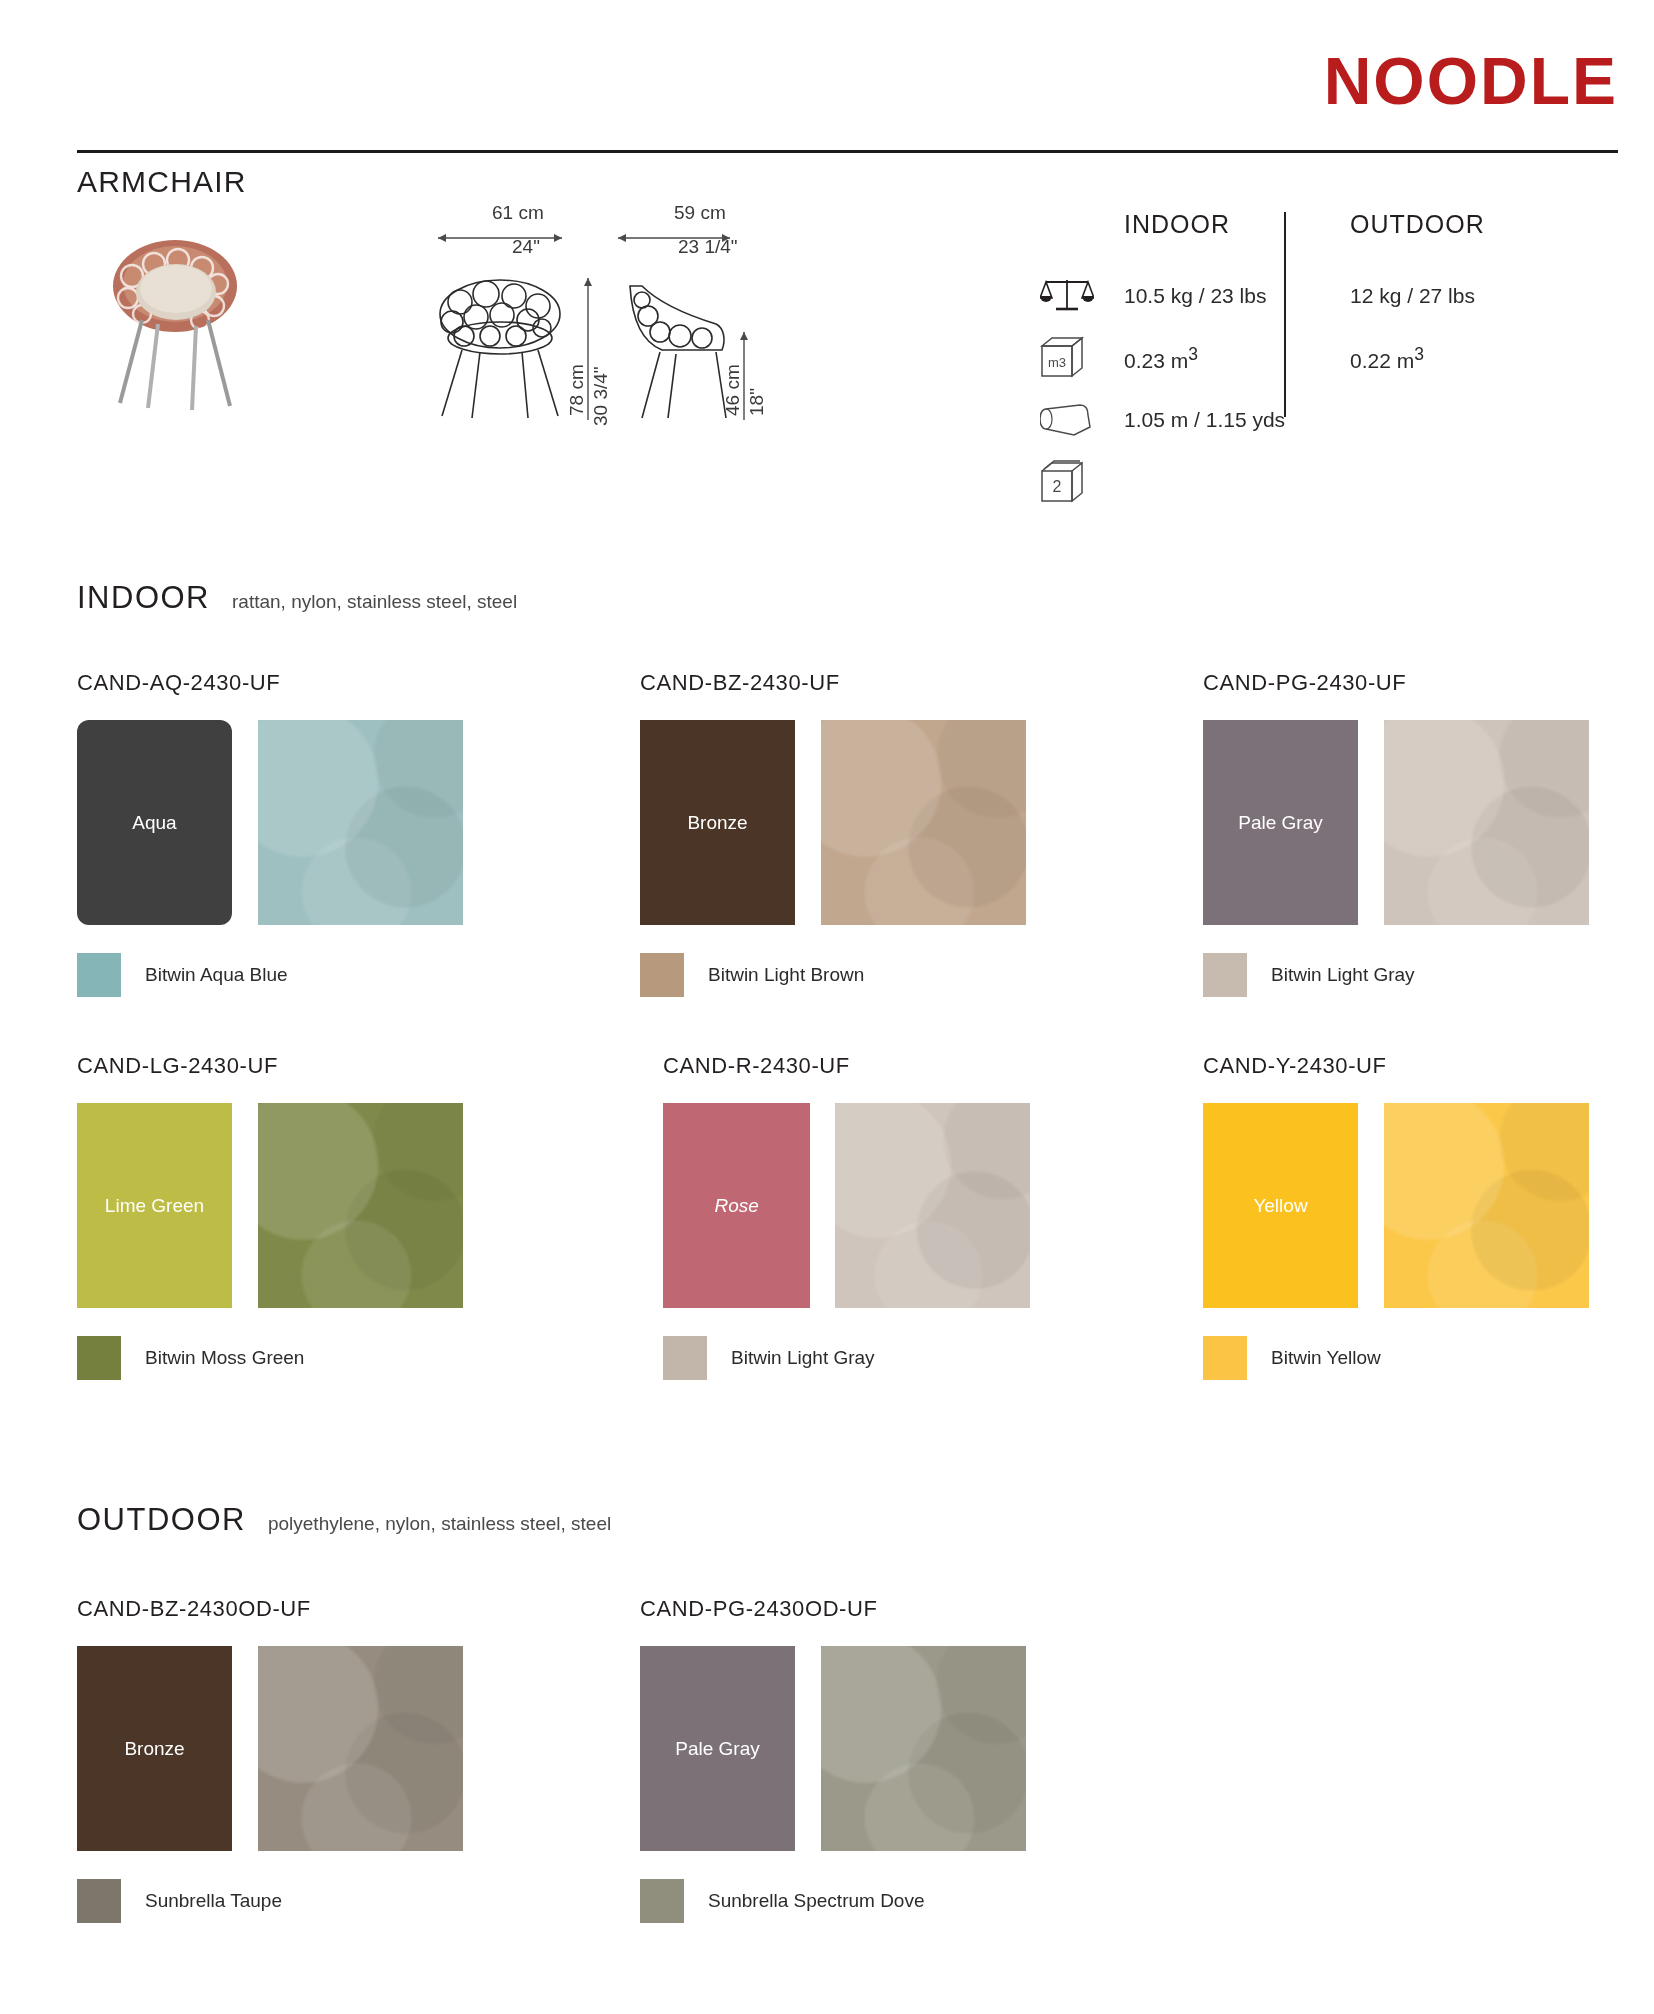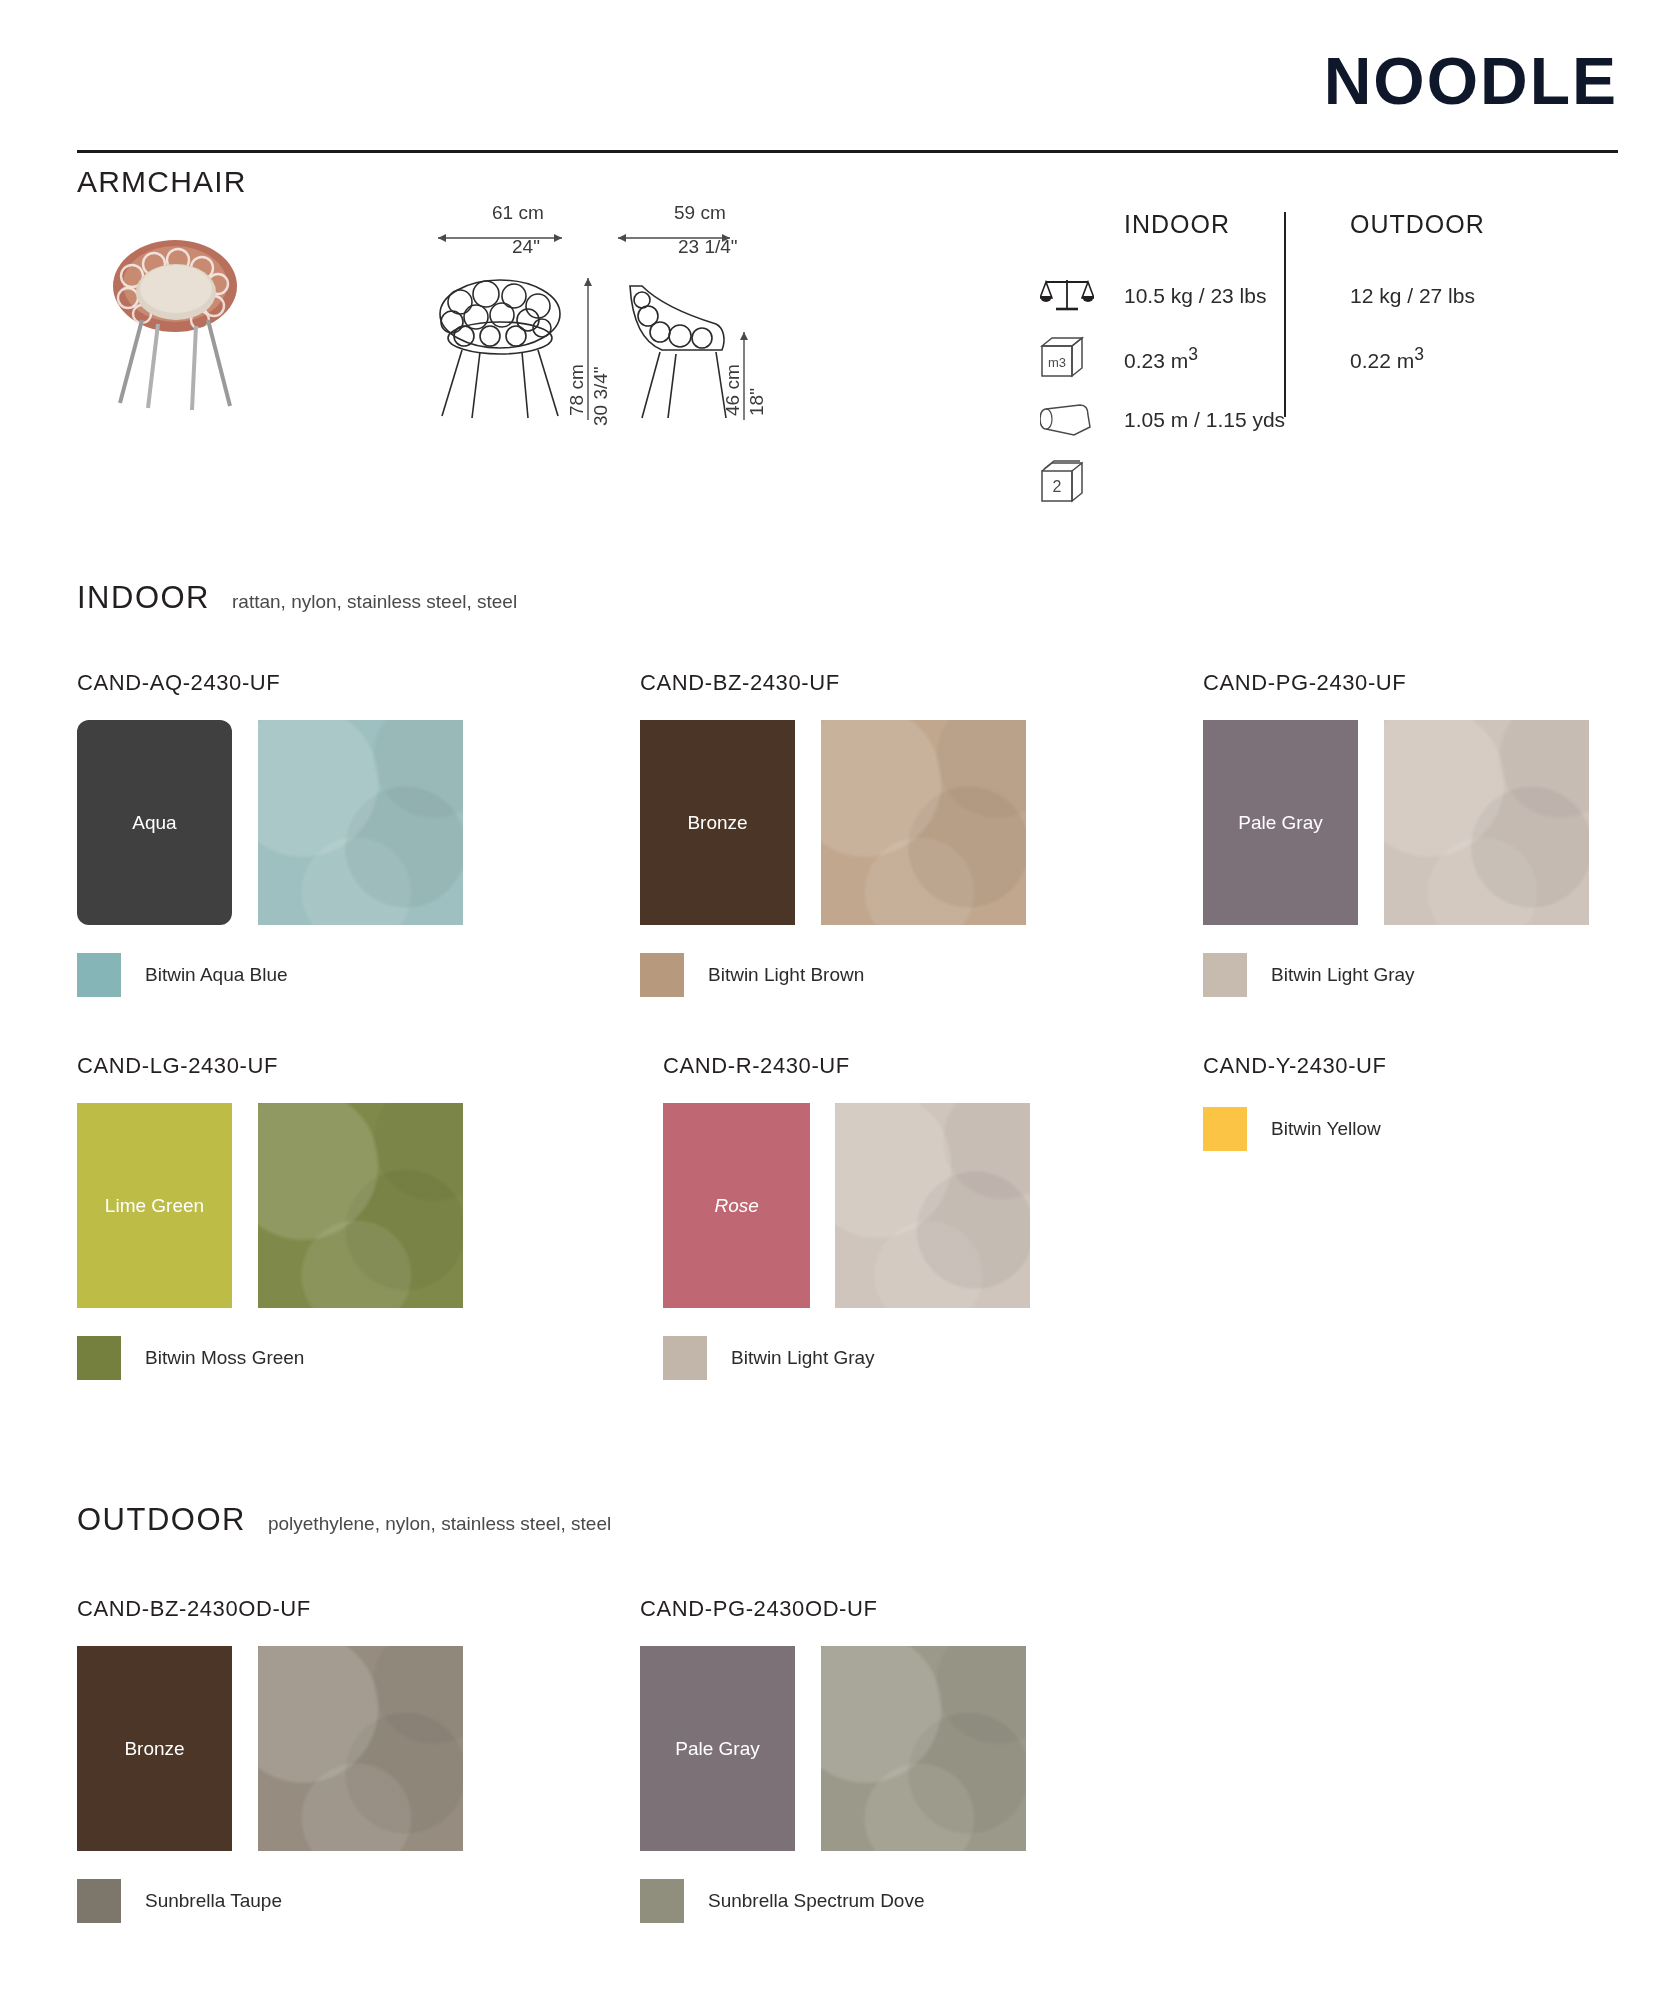--- a/index.html
+++ b/index.html
@@ -16,21 +16,21 @@
 
   
   .brand-title {
     position: absolute;
     top: 48px;
     right: 36px;
     font-size: 66px;
     font-weight: 700;
     letter-spacing: 2px;
     line-height: 1;
-    color: #0f172a;
+    color: #b91c1c;
   }
   .header-rule {
     position: absolute;
     top: 150px;
     left: 77px;
     right: 36px;
     height: 3px;
     background: #1a1a1a;
   }
   .product-type {
@@ -406,20 +406,25 @@
     <div class="swatch-fabric" style="background-color: rgb(207, 197, 188);"></div>
   </div>
   <div class="fabric-row">
     <div class="fabric-chip" style="background-color: rgb(194, 182, 170);"></div>
     <div class="fabric-name">Bitwin Light Gray</div>
   </div>
 </div>
 
 <div class="product" style="left:1203px; top:1053px;">
   <div class="sku">CAND-Y-2430-UF</div>
+  <div class="swatch-pair">
+    <div class="swatch-main" style="background-color: rgb(251, 194, 31);">Yellow</div>
+    <div class="swatch-gap"></div>
+    <div class="swatch-fabric" style="background-color: rgb(251, 200, 74);"></div>
+  </div>
   <div class="fabric-row">
     <div class="fabric-chip" style="background-color: rgb(251, 196, 69);"></div>
     <div class="fabric-name">Bitwin Yellow</div>
   </div>
 </div>
 
 <div class="section-head" style="left:77px; top:1502px;">
   <div class="sh-title">OUTDOOR</div>
   <div class="sh-materials">polyethylene, nylon, stainless steel, steel</div>
 </div>

